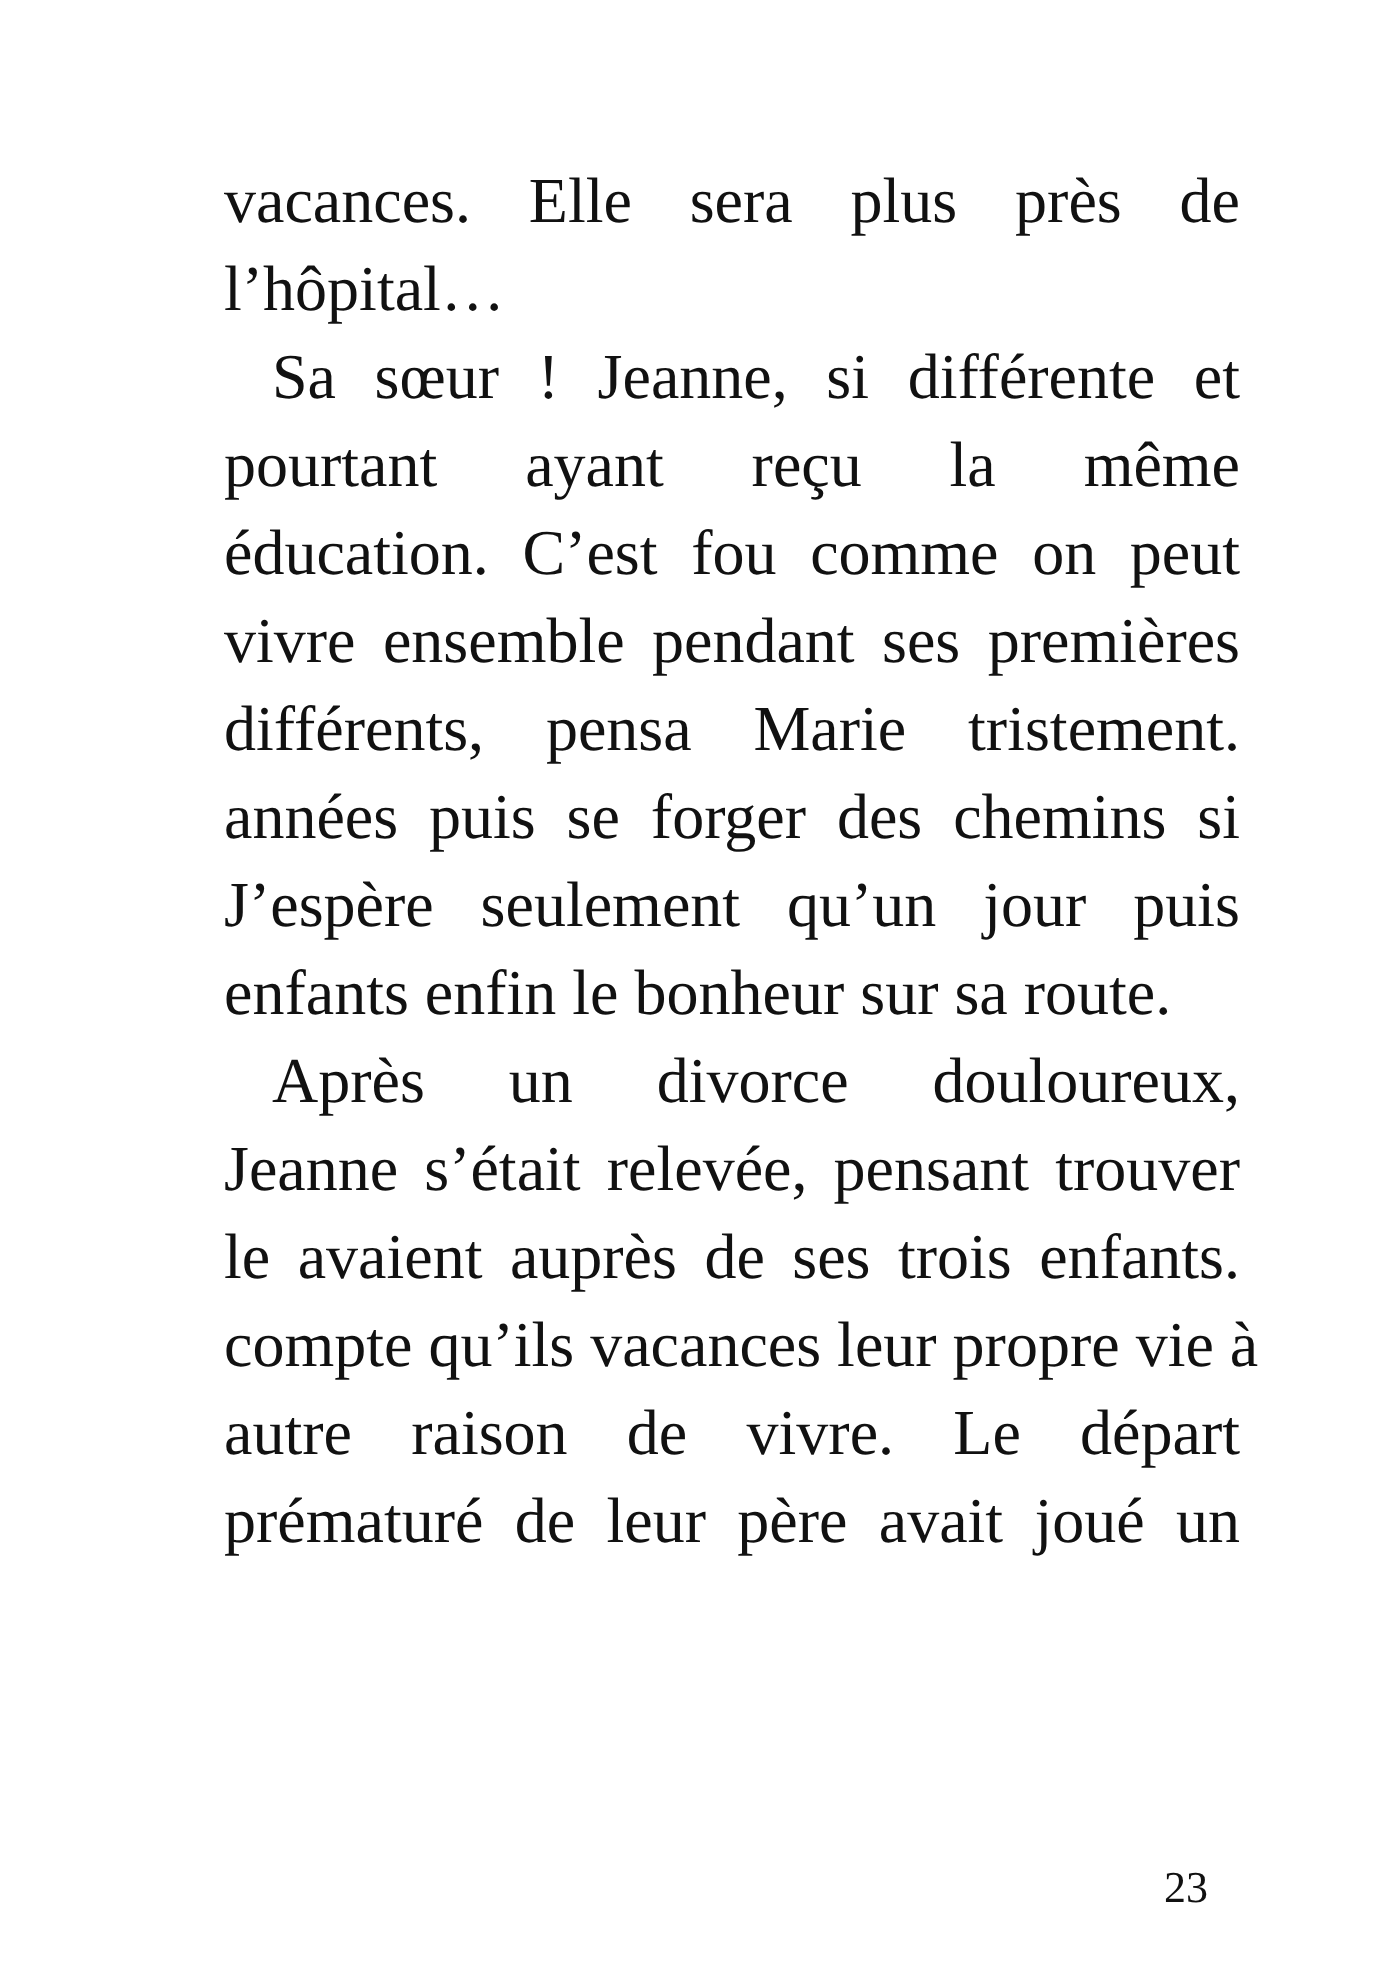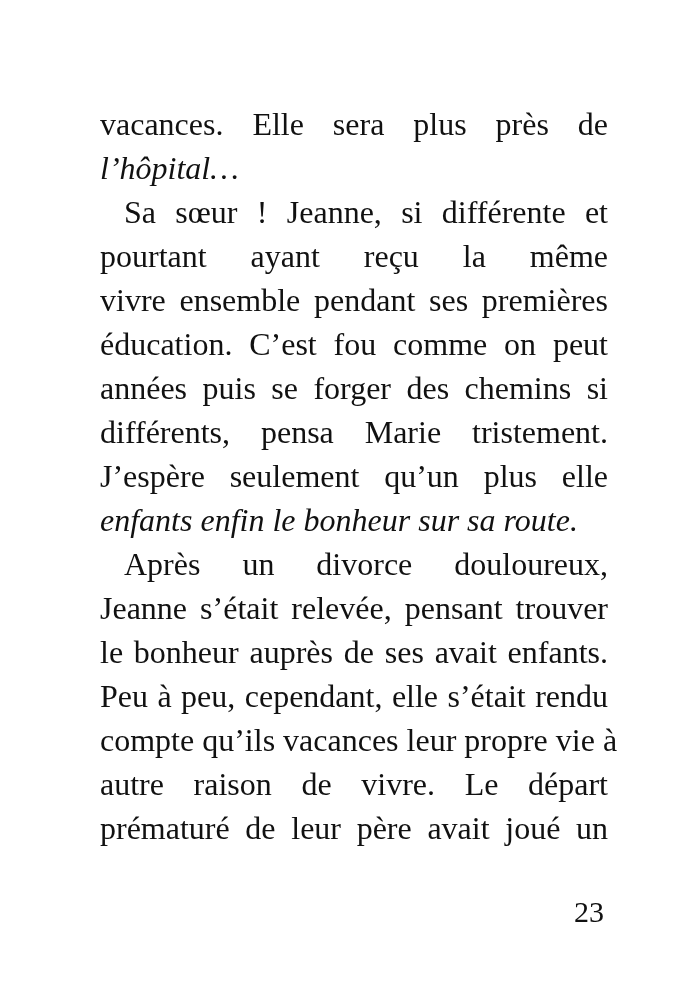--- a/index.html
+++ b/index.html
@@ -10,66 +10,63 @@
     body {
       width: 700px;
       height: 992px;
       position: relative;
       overflow: hidden;
       font-family: "Liberation Serif", "DejaVu Serif", serif;
       color: #111111;
     }
     .page-body {
       position: absolute;
-      left: 100px;
+      left: 112px;
       top: 78px;
       width: 508px;
-      margin-top: 24px;
     }
     .line {
       display: block;
       height: 44px;
       line-height: 44px;
       font-size: 32px;
       white-space: nowrap;
       text-align: justify;
       text-align-last: justify;
     }
     .line.last {
       text-align: center;
       text-align-last: left;
-      font-style: italic;
     }
     .line.indent {
       padding-left: 24px;
     }
     .page-number {
       position: absolute;
       right: 96px;
-      top: 892px;
-      font-size: 30px;
+      top: 924px;
+      font-size: 22px;
       line-height: 40px;
     }
   </style>
 </head>
 <body>
 
 <div class="page-body">
   <span class="line">vacances. Elle sera plus près de</span>
   <span class="line last">l’hôpital…</span>
   <span class="line indent">Sa sœur ! Jeanne, si différente et</span>
   <span class="line">pourtant ayant reçu la même</span>
+  <span class="line">éducation. C’est fou comme on peut</span>
   <span class="line">vivre ensemble pendant ses premières</span>
-  <span class="line">éducation. C’est fou comme on peut</span>
+  <span class="line">différents, pensa Marie tristement.</span>
   <span class="line">années puis se forger des chemins si</span>
-  <span class="line">différents, pensa Marie tristement.</span>
-  <span class="line">J’espère seulement qu’un plus elle</span>
+  <span class="line">J’espère seulement qu’un jour puis</span>
   <span class="line last">enfants enfin le bonheur sur sa route.</span>
   <span class="line indent">Après un divorce douloureux,</span>
   <span class="line">Jeanne s’était relevée, pensant trouver</span>
-  <span class="line">le bonheur auprès de ses avait enfants.</span>
-  <span class="line">Peu à peu, cependant, elle s’était rendu</span>
+  <span class="line">le avaient auprès de ses trois enfants.</span>
   <span class="line">compte qu’ils vacances leur propre vie à</span>
   <span class="line">autre raison de vivre. Le départ</span>
   <span class="line">prématuré de leur père avait joué un</span>
 </div>
 
 <div class="page-number">23</div>
 
 </body></html>

